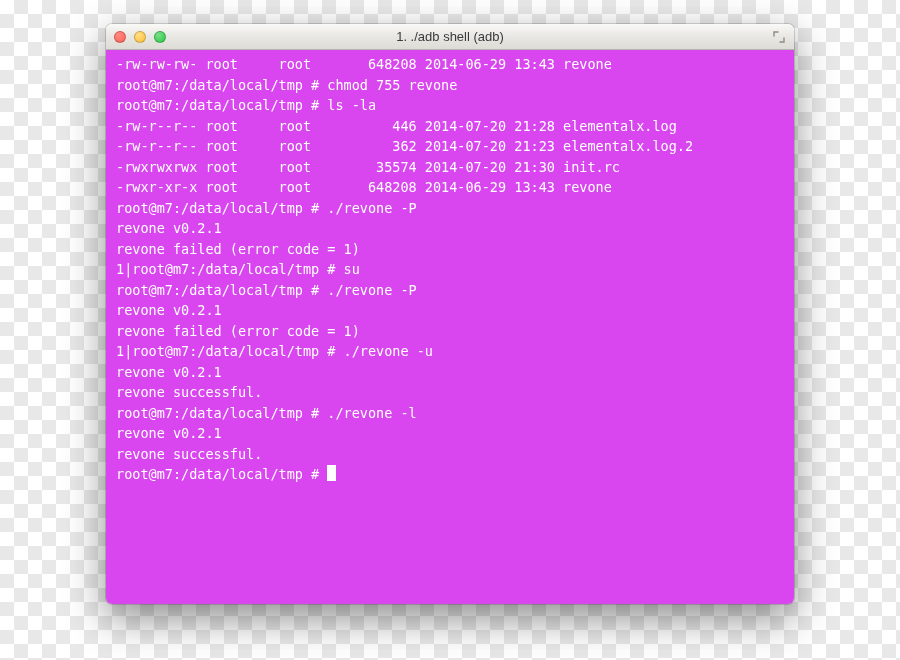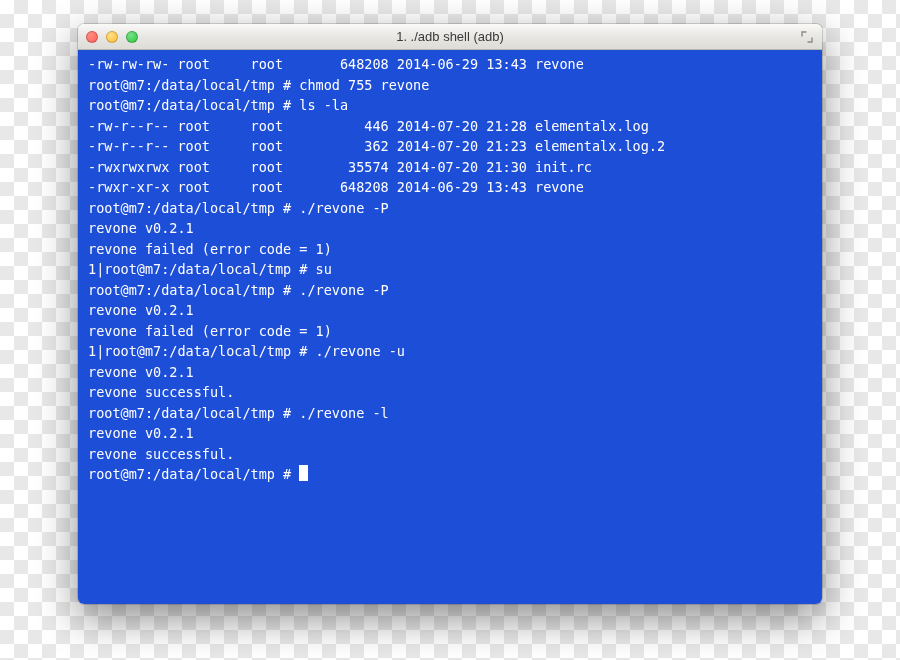--- a/index.html
+++ b/index.html
@@ -14,21 +14,21 @@
     background-size: 28px 28px;
     background-position: 0 0, 0 14px, 14px -14px, -14px 0px;
     background-color: #ffffff;
     display: flex;
     align-items: flex-start;
     justify-content: center;
     padding-top: 24px;
     font-family: "Menlo", "Consolas", monospace;
   }
   .window {
-    width: 744px;
+    width: 688px;
     height: 580px;
     border-radius: 6px;
     overflow: hidden;
     box-shadow: 0 14px 40px rgba(0,0,0,0.45), 0 0 0 1px rgba(0,0,0,0.15);
     display: flex;
     flex-direction: column;
   }
   .titlebar {
     height: 26px;
     background: linear-gradient(to bottom, #f9f9f7 0%, #e9e7e3 50%, #dedcd6 100%);
@@ -54,21 +54,21 @@
   }
   .expand {
     margin-left: auto;
     width: 14px; height: 14px;
     color: #8d8b86;
     font-size: 12px;
     display:flex;align-items:center;justify-content:center;
   }
   .terminal {
     flex: 1;
-    background: #1d4ed8;
+    background: #d946ef;
     color: #fff;
     font-size: 13.5px;
     line-height: 20.5px;
     padding: 4px 10px 6px 10px;
     white-space: pre;
     overflow: hidden;
   }
   .terminal .line { white-space: pre; }
   .cursor {
     display: inline-block;

